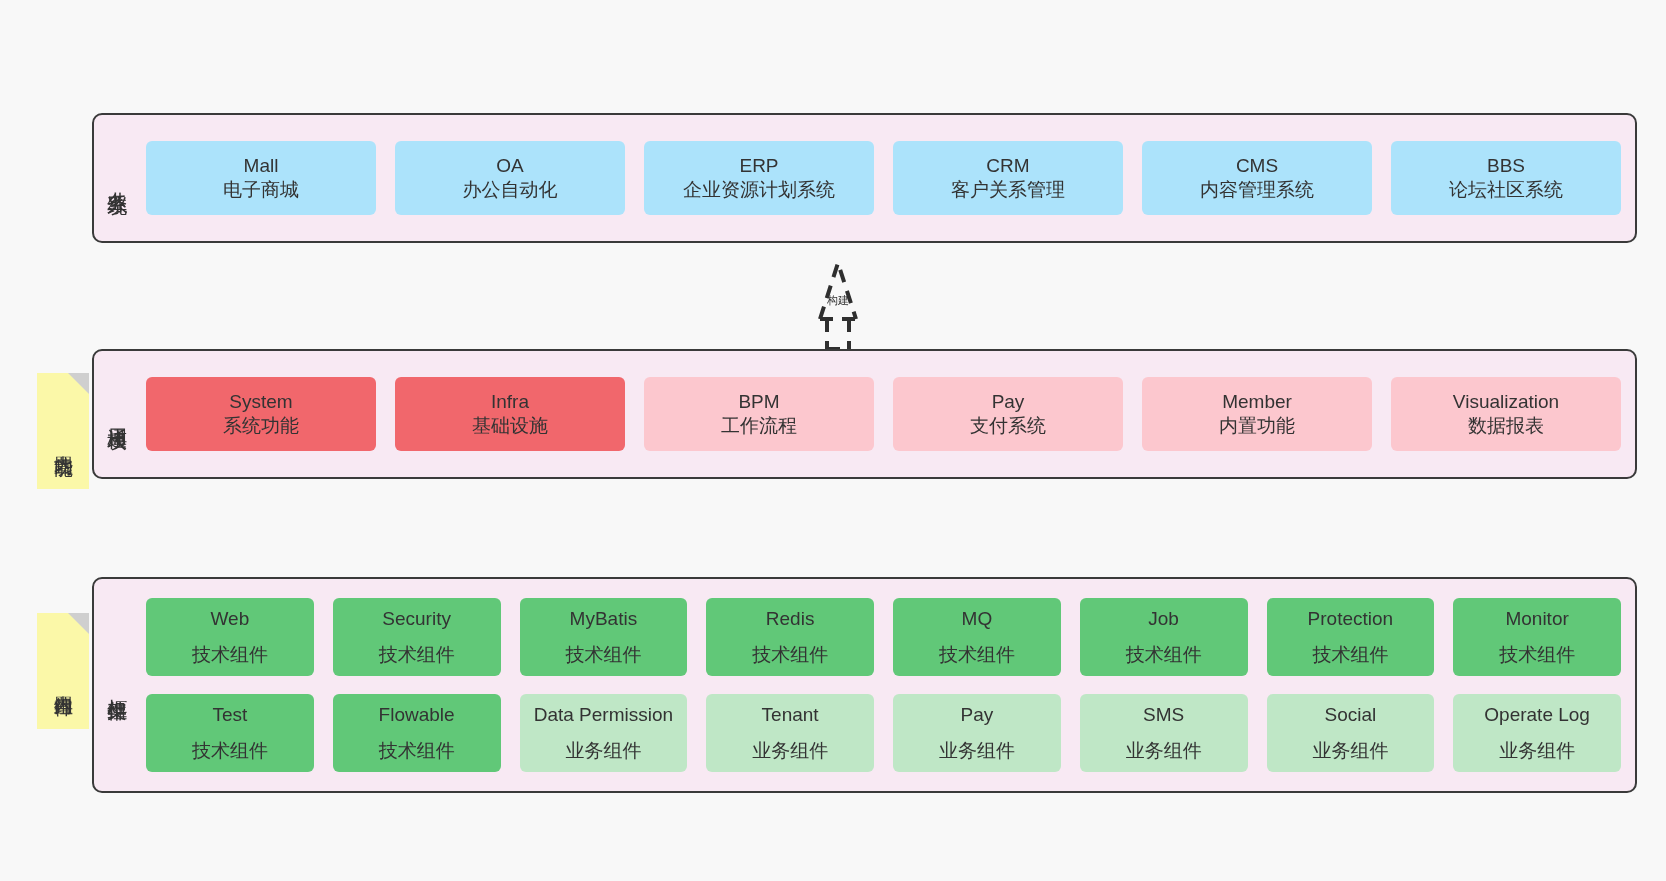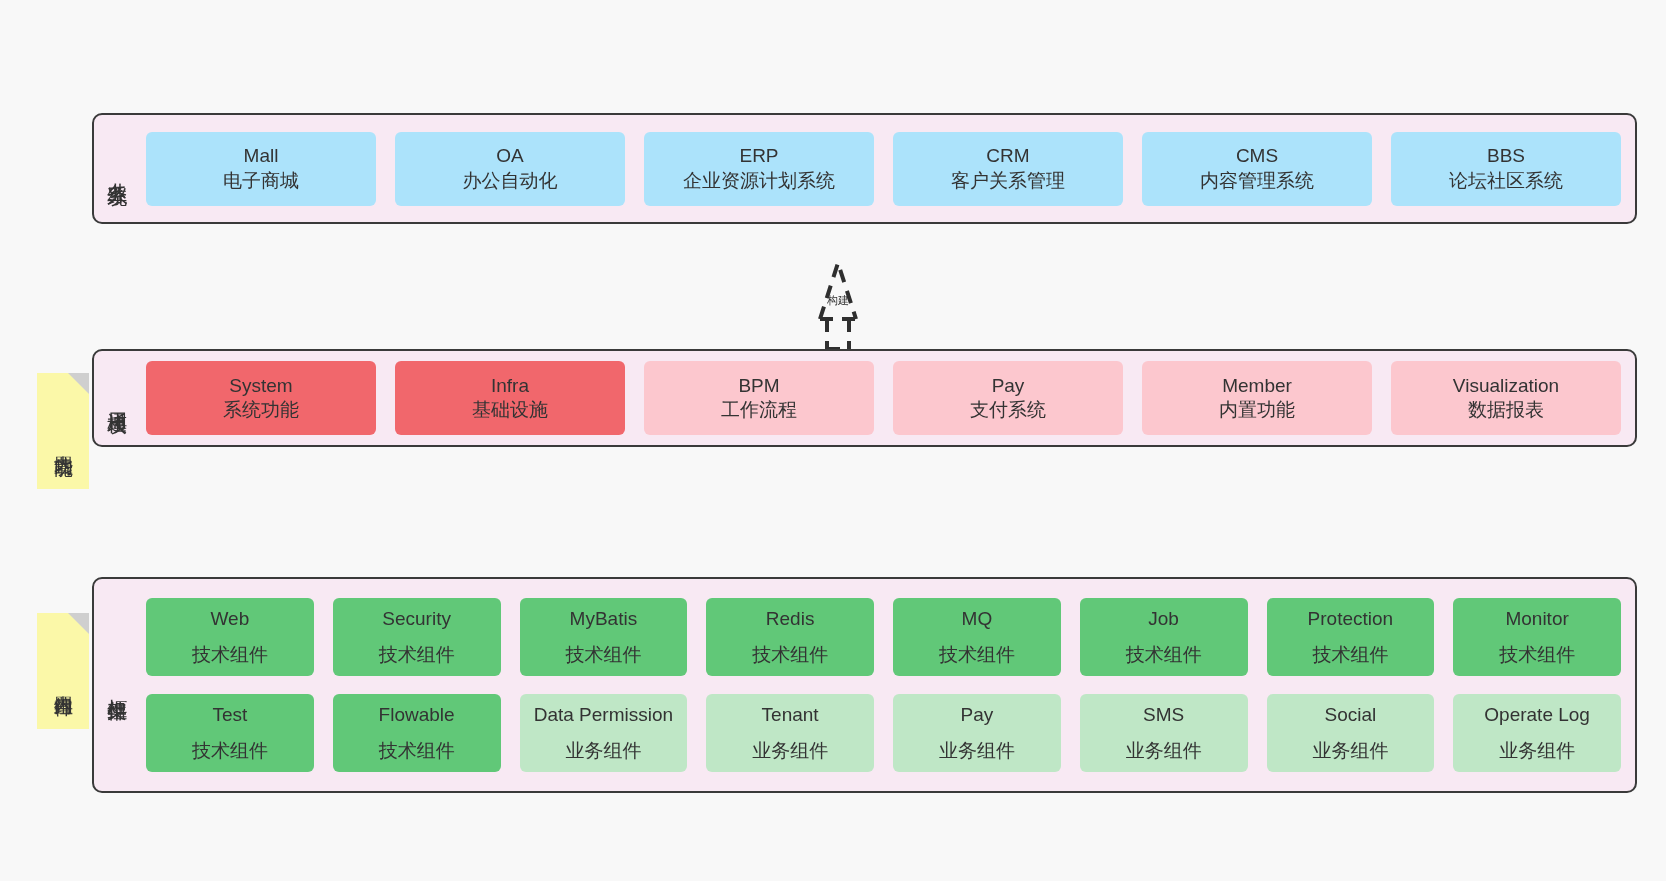--- a/index.html
+++ b/index.html
@@ -80,22 +80,22 @@
   .cell .cn { display: block; }
 
   
   .c-blue       { background: #ace3fb; }
   .c-red        { background: #f1676c; }
   .c-pink       { background: #fcc7ce; }
   .c-green      { background: #61c878; }
   .c-lightgreen { background: #bfe7c6; }
 
   
-  #layer-business { left: 92px;  top: 113px; width: 1545px; height: 111px; }
-  #layer-common   { left: 92px;  top: 349px; width: 1545px; height: 98px; }
+  #layer-business { left: 92px;  top: 113px; width: 1545px; height: 130px; }
+  #layer-common   { left: 92px;  top: 349px; width: 1545px; height: 130px; }
   #layer-framework{ left: 92px;  top: 577px; width: 1545px; height: 216px; }
 
   #layer-business .cell, #layer-common .cell { height: 74px; }
   #layer-framework .cell { height: 78px; gap: 12px; }
 
   
   .note {
     position: absolute;
     width: 52px;
     background: #fbf8a8;

